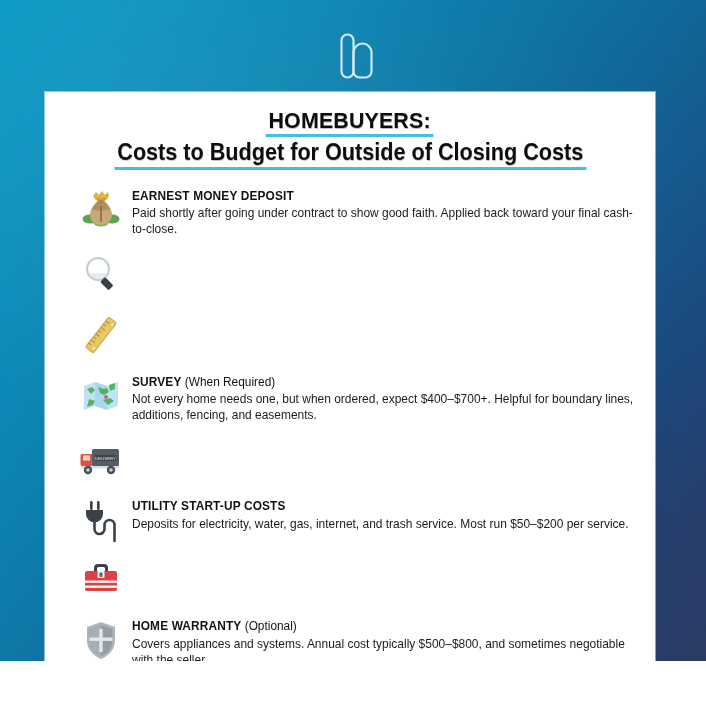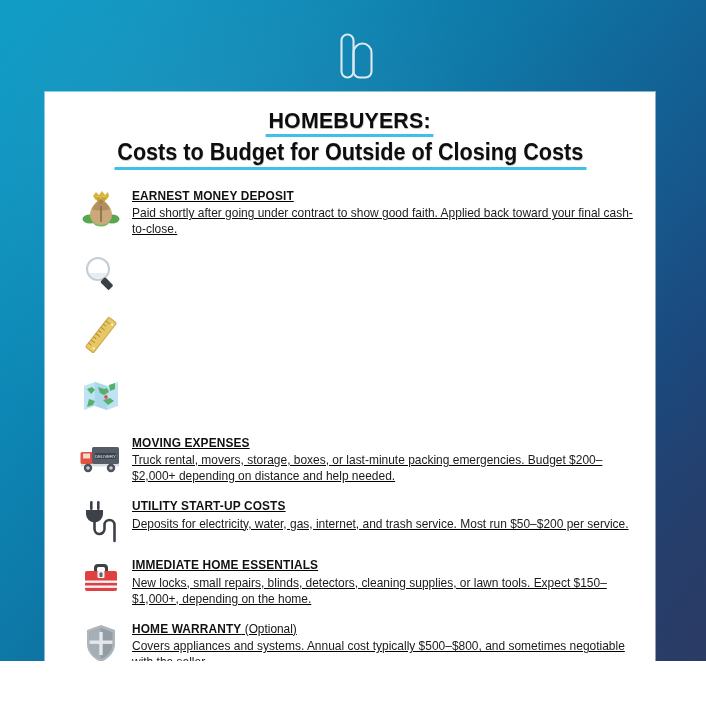--- a/index.html
+++ b/index.html
@@ -126,21 +126,20 @@
     height: 46px;
     display: flex;
     align-items: flex-start;
     justify-content: center;
     padding-top: 1px;
   }
   .item-body {
     flex: 1 1 auto;
     padding-top: 1px;
     min-width: 0;
-    text-decoration: underline;
   }
   .item-heading {
     font-family: "Liberation Sans Narrow", "Liberation Sans", sans-serif;
     font-size: 12.5px;
     font-weight: bold;
     color: #111111;
     letter-spacing: 0.15px;
     line-height: 1.15;
     transform: scaleX(0.95);
     transform-origin: left center;
@@ -257,43 +256,43 @@
             <path d="M3 11 l11 -4 l12 4 l11 -4 v24 l-11 4 l-12 -4 l-11 4 z" fill="#bfe3f2"></path>
             <path d="M14 7 v24 l12 4 v-24 z" fill="#a9d8ec"></path>
             <path d="M6 14 l5 -2 l3 3 l-4 4 z" fill="#56b06a"></path>
             <path d="M17 12 l6 2 l3 -1 l2 4 l-5 3 l-4 -2 z" fill="#56b06a"></path>
             <path d="M28 10 l6 -2 v6 l-5 2 z" fill="#56b06a"></path>
             <path d="M8 24 l6 2 l-2 4 l-6 2 z" fill="#56b06a"></path>
             <path d="M22 25 l7 -2 l4 3 l-6 4 z" fill="#56b06a"></path>
             <circle cx="25" cy="22" r="1.8" fill="#e0434f"></circle>
           </svg>
         </div>
+        <div class="item-body">
+          <div class="item-heading">
+            <span>SURVEY</span><span class="qualifier"> (When Required)</span>
+          </div>
+          <div class="item-desc">Not every home needs one, but when ordered, expect $400–$700+. Helpful for boundary lines, additions, fencing, and easements.</div>
+        </div>
       </div>
 
       <div class="item">
         <div class="item-icon">
           <svg class="icon-svg" width="44" height="42" viewBox="0 0 44 42">
             <rect x="13" y="11" width="27" height="17" rx="1.5" fill="#555c66"></rect>
             <rect x="16" y="17" width="21" height="6" rx="0.8" fill="#3d434b"></rect>
             <text x="26.5" y="22" font-family="Liberation Sans, sans-serif" font-size="4.2" fill="#e9edf1" text-anchor="middle">DELIVERY</text>
             <path d="M3 16 h10 v12 h-10 a1.5 1.5 0 0 1 -1.5 -1.5 v-9 a1.5 1.5 0 0 1 1.5 -1.5 z" fill="#e2533f"></path>
             <path d="M4 17.5 h7 v5 h-7 z" fill="#f6d9cf"></path>
             <rect x="2" y="28" width="38" height="2.5" fill="#d9dee3"></rect>
             <circle cx="9" cy="32" r="4.2" fill="#4a5059"></circle>
             <circle cx="9" cy="32" r="1.8" fill="#c9ced4"></circle>
             <circle cx="32" cy="32" r="4.2" fill="#4a5059"></circle>
             <circle cx="32" cy="32" r="1.8" fill="#c9ced4"></circle>
           </svg>
         </div>
-        <div class="item-body">
-          <div class="item-heading">
-            <span>MOVING EXPENSES</span><span class="qualifier"></span>
-          </div>
-          <div class="item-desc">Truck rental, movers, storage, boxes, or last-minute packing emergencies. Budget $200–$2,000+ depending on distance and help needed.</div>
-        </div>
       </div>
 
       <div class="item tight">
         <div class="item-icon">
           <svg class="icon-svg" width="40" height="44" viewBox="0 0 40 44">
             <rect x="9" y="2" width="2.6" height="9" rx="1.2" fill="#3c4148"></rect>
             <rect x="16" y="2" width="2.6" height="9" rx="1.2" fill="#3c4148"></rect>
             <path d="M5 11 h17 v4 a8.5 8.5 0 0 1 -17 0 z" fill="#3c4148"></path>
             <path d="M13.5 23 v7 a5 5 0 0 0 10 0 v-4 a5 5 0 0 1 10 0 v16" fill="none" stroke="#3c4148" stroke-width="2.6" stroke-linecap="round"></path>
           </svg>
@@ -310,26 +309,20 @@
         <div class="item-icon">
           <svg class="icon-svg" width="40" height="42" viewBox="0 0 40 42">
             <path d="M13 10 a4 4 0 0 1 4 -4 h6 a4 4 0 0 1 4 4 v3 h-3 v-2.5 a1.5 1.5 0 0 0 -1.5 -1.5 h-5 a1.5 1.5 0 0 0 -1.5 1.5 v2.5 h-3 z" fill="#3c4148"></path>
             <rect x="4" y="13" width="32" height="20" rx="2" fill="#e0403f"></rect>
             <rect x="16.5" y="13" width="7" height="7" rx="1" fill="#f0f2f4"></rect>
             <rect x="18.5" y="14.5" width="3" height="4.5" rx="0.8" fill="#5f656d"></rect>
             <rect x="4" y="22.5" width="32" height="2.4" fill="#f0f2f4"></rect>
             <rect x="4" y="27.5" width="32" height="2.4" fill="#f0f2f4"></rect>
           </svg>
         </div>
-        <div class="item-body">
-          <div class="item-heading">
-            <span>IMMEDIATE HOME ESSENTIALS</span><span class="qualifier"></span>
-          </div>
-          <div class="item-desc">New locks, small repairs, blinds, detectors, cleaning supplies, or lawn tools. Expect $150–$1,000+, depending on the home.</div>
-        </div>
       </div>
 
       <div class="item">
         <div class="item-icon">
           <svg class="icon-svg" width="40" height="44" viewBox="0 0 40 44">
             <path d="M20 3 l14 5 v14 c0 9 -7 15 -14 18 c-7 -3 -14 -9 -14 -18 v-14 z" fill="#aeb6bd"></path>
             <path d="M20 6 l11.5 4.2 v12 c0 7.4 -5.7 12.4 -11.5 14.9 c-5.8 -2.5 -11.5 -7.5 -11.5 -14.9 v-12 z" fill="#949ca4"></path>
             <path d="M20 6 v31.1 c-5.8 -2.5 -11.5 -7.5 -11.5 -14.9 v-12 z" fill="#a7afb6"></path>
             <rect x="18.3" y="10" width="3.4" height="23" fill="#e4e8eb"></rect>
             <rect x="8.5" y="18.5" width="23" height="3.4" fill="#e4e8eb"></rect>

